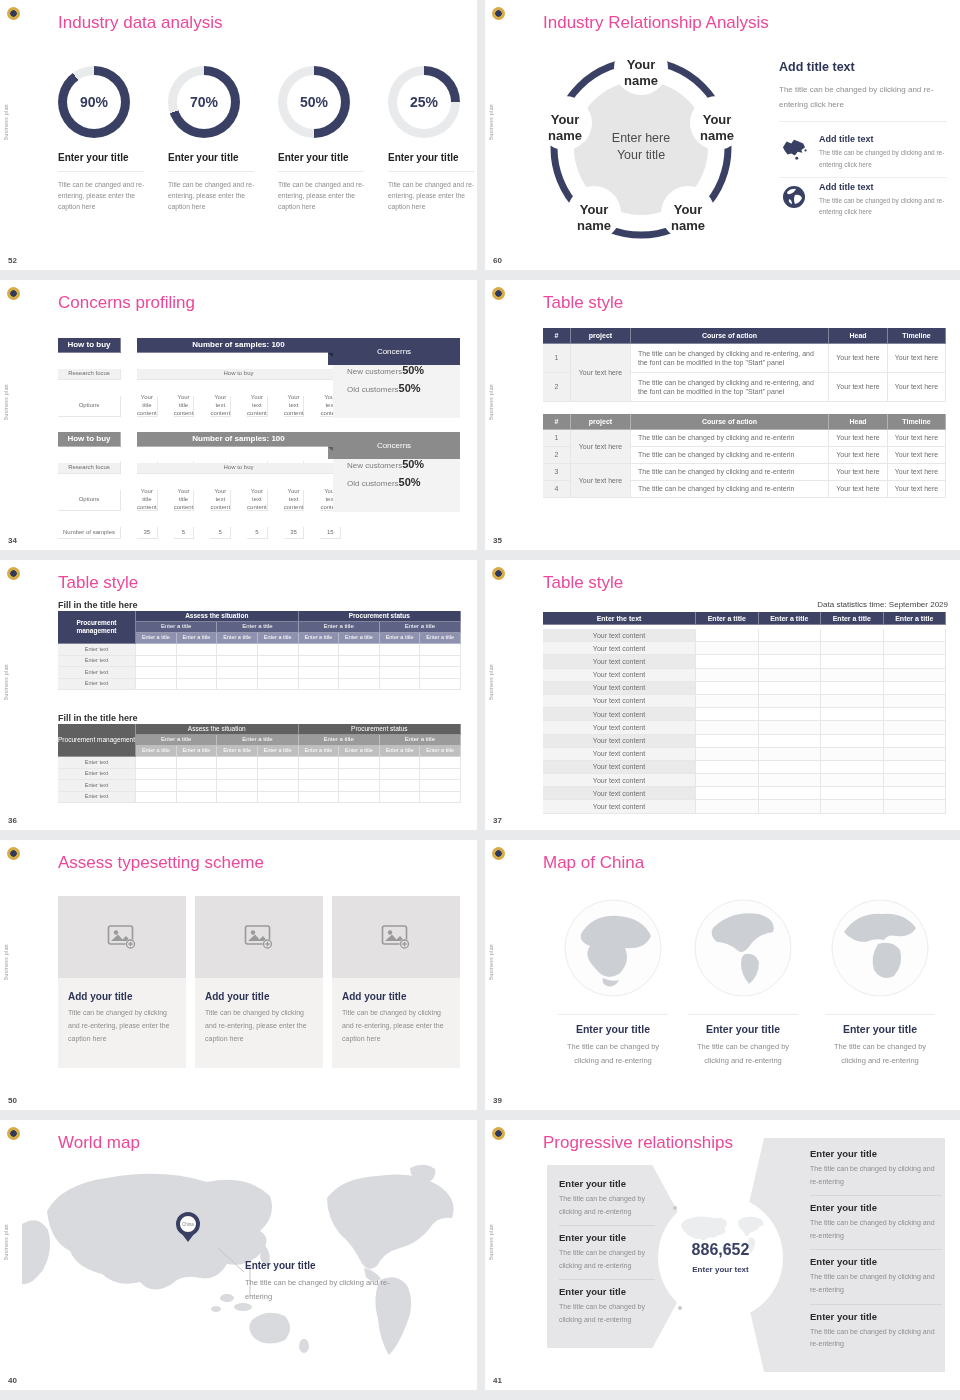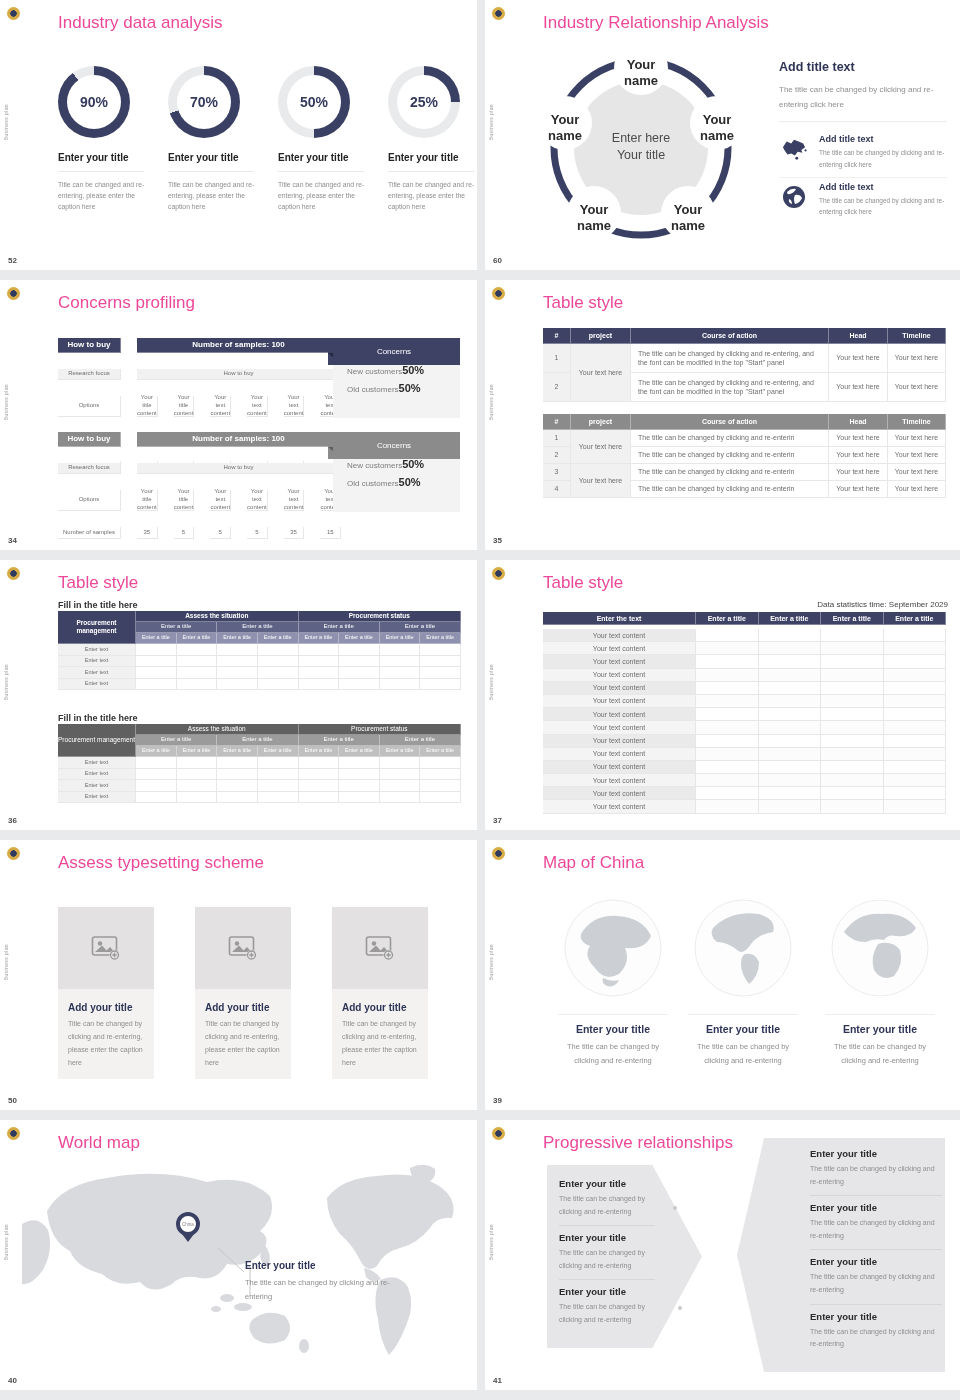--- a/index.html
+++ b/index.html
@@ -86,21 +86,21 @@
   .note37 { position:absolute; right:12px; top:40px; font-size:8px; color:#444; }
   .t37 { left:58px; width:403px; grid-template-columns:153px repeat(4,1fr); }
   .t37 .hmain { font-size:10px; }
   .t37 .h { font-size:8px; }
   .t37 .tc { height:13.2px; font-size:7px; }
   .stripe-a { background:#eaeaea; }
   .stripe-b { background:#f4f4f4; }
   .cell-a { background:#fcfcfc; }
 
   
-  .card38 { position:absolute; top:67px; width:96px; height:172px; }
+  .card38 { position:absolute; top:56px; width:128px; height:172px; }
   .c-img { height:82px; background:#e3e1e1; display:flex; align-items:center; justify-content:center; }
   .c-txt { height:90px; background:#f3f2f1; padding:13px 10px 0; }
   .c-h { font-size:10px; font-weight:bold; }
   .c-cap { margin-top:5px; font-size:7px; line-height:1.85; }
 
   
   .col39 { position:absolute; top:58px; width:110px; text-align:center; }
   .g-line { border-top:1px solid #ededed; margin-top:12px; padding-top:8px; }
   .g-h { font-size:10.5px; font-weight:bold; }
   .g-cap { margin-top:5px; font-size:7.5px; line-height:1.9; }
@@ -720,20 +720,32 @@
   </div>
 
   <div class="slide">
     <span class="logo"></span>
     <span class="sidetext">Business plan</span>
     <div class="stitle">Progressive relationships</div>
 
     <div class="shape-l"></div>
     <div class="shape-r"></div>
 
+    <div class="big-circle">
+      <svg class="bc-map" viewBox="0 0 438 218">
+        <g fill="#c9ccd0">
+          <path d="M25,55 Q40,28 85,22 Q140,12 185,26 Q225,18 248,40 Q255,60 238,75 Q250,82 240,96 Q225,112 205,108 Q195,125 178,122 Q160,118 150,128 Q130,140 118,126 Q95,132 80,118 Q55,112 48,95 Q28,85 25,55 Z"></path>
+          <path d="M305,42 Q320,22 355,20 Q395,14 420,32 Q436,45 430,62 Q415,60 408,72 Q395,88 378,92 Q362,96 355,110 Q345,118 338,104 Q330,88 318,78 Q305,62 305,42 Z"></path>
+          <path d="M358,124 Q376,116 386,131 Q393,149 385,167 Q377,189 367,199 Q358,185 356,163 Q350,141 358,124 Z"></path>
+          <path d="M230,164 Q245,152 263,160 Q273,172 263,184 Q245,192 232,182 Q224,172 230,164 Z"></path>
+        </g>
+      </svg>
+      <div class="bc-num">886,652</div>
+      <div class="bc-lab">Enter your text</div>
+    </div>
     <span class="dot" style="left:188px; top:86px;"></span>
     <span class="dot" style="left:193px; top:186px;"></span>
 
     <div class="p-items-l">
       <div class="p-item">
         <div class="p-h">Enter your title</div>
         <div class="p-cap cap">The title can be changed by clicking and re-entering</div>
       </div>
       <div class="p-item">
         <div class="p-h">Enter your title</div>

